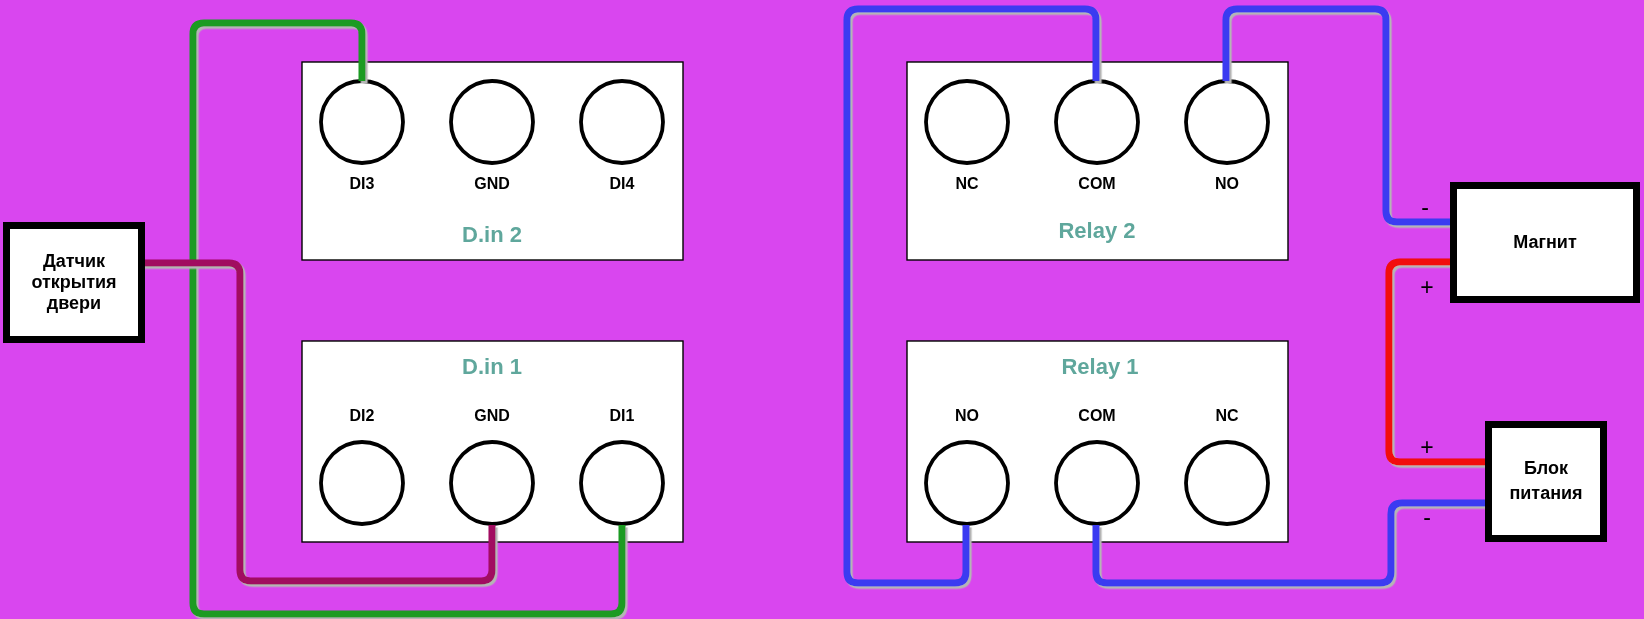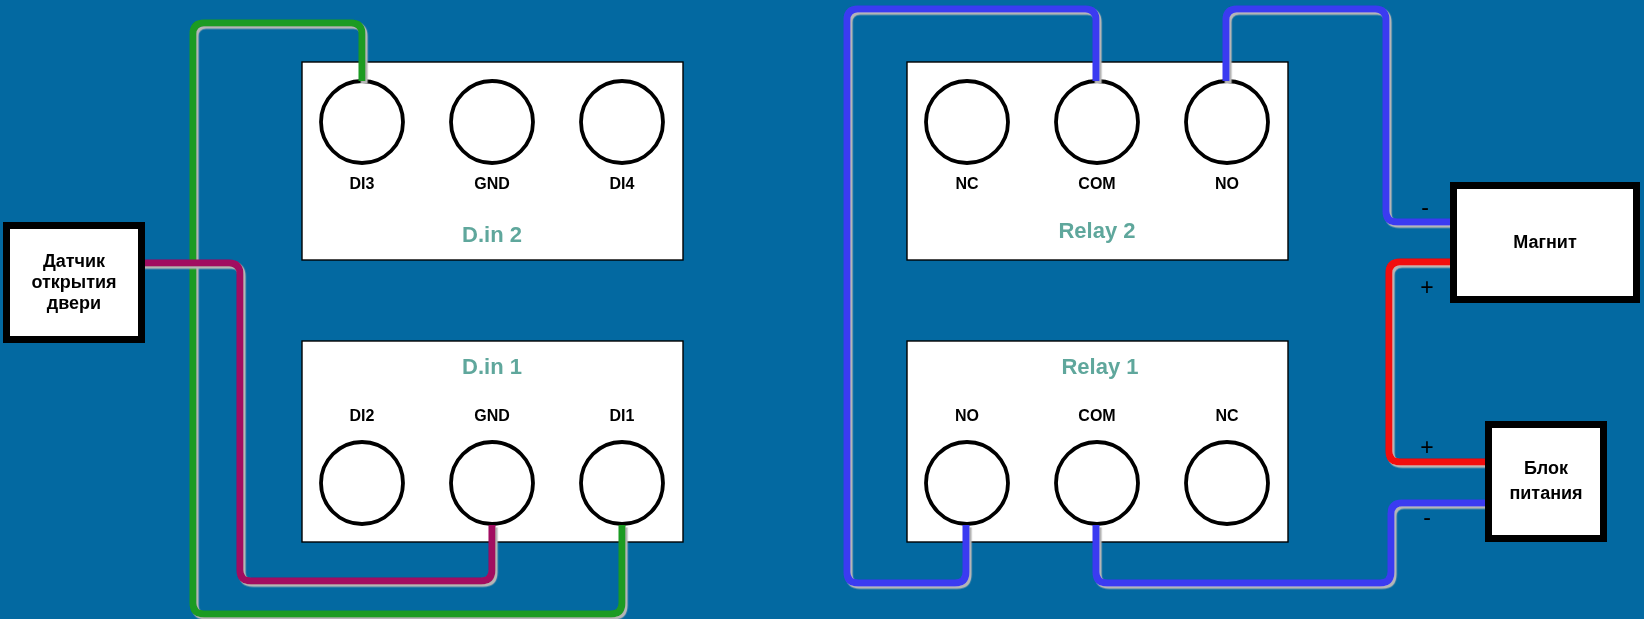--- a/index.html
+++ b/index.html
@@ -4,21 +4,21 @@
 <style>
   html, body {
     margin: 0;
     padding: 0;
     background: #ffffff;
   }
   #stage {
     position: relative;
     width: 1644px;
     height: 619px;
-    background: #0369a1;
+    background: #d946ef;
     font-family: "Liberation Sans", sans-serif;
   }
   svg { display: block; }
   .module-box {
     fill: #ffffff;
     stroke: #000000;
     stroke-width: 1.4;
   }
   .terminal-circle {
     fill: #ffffff;

